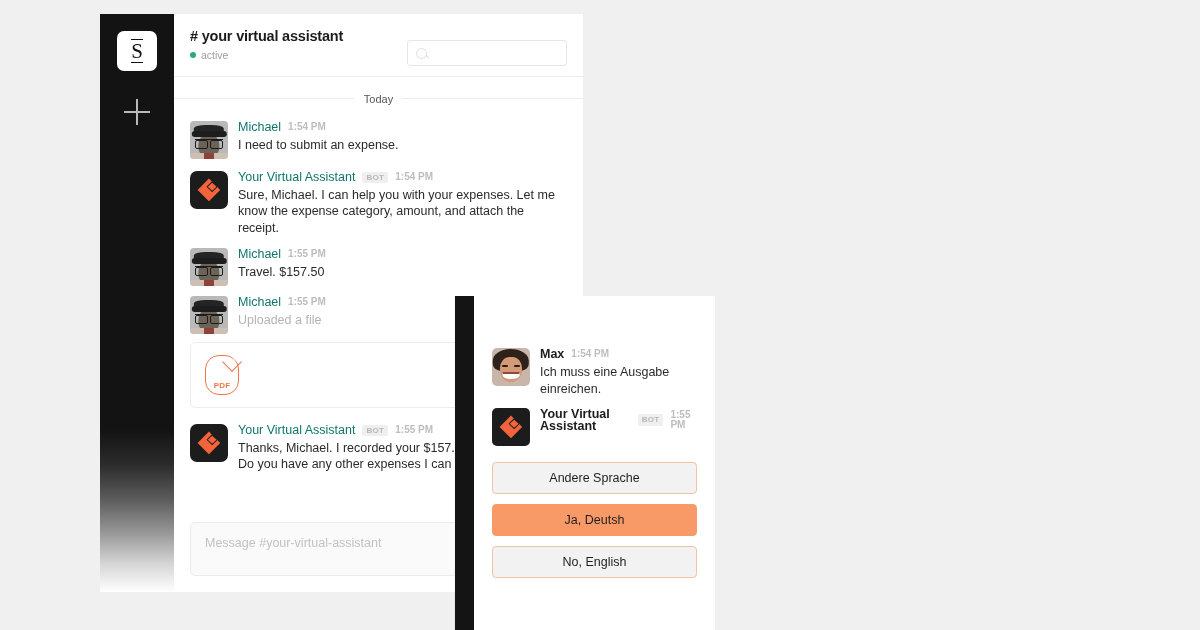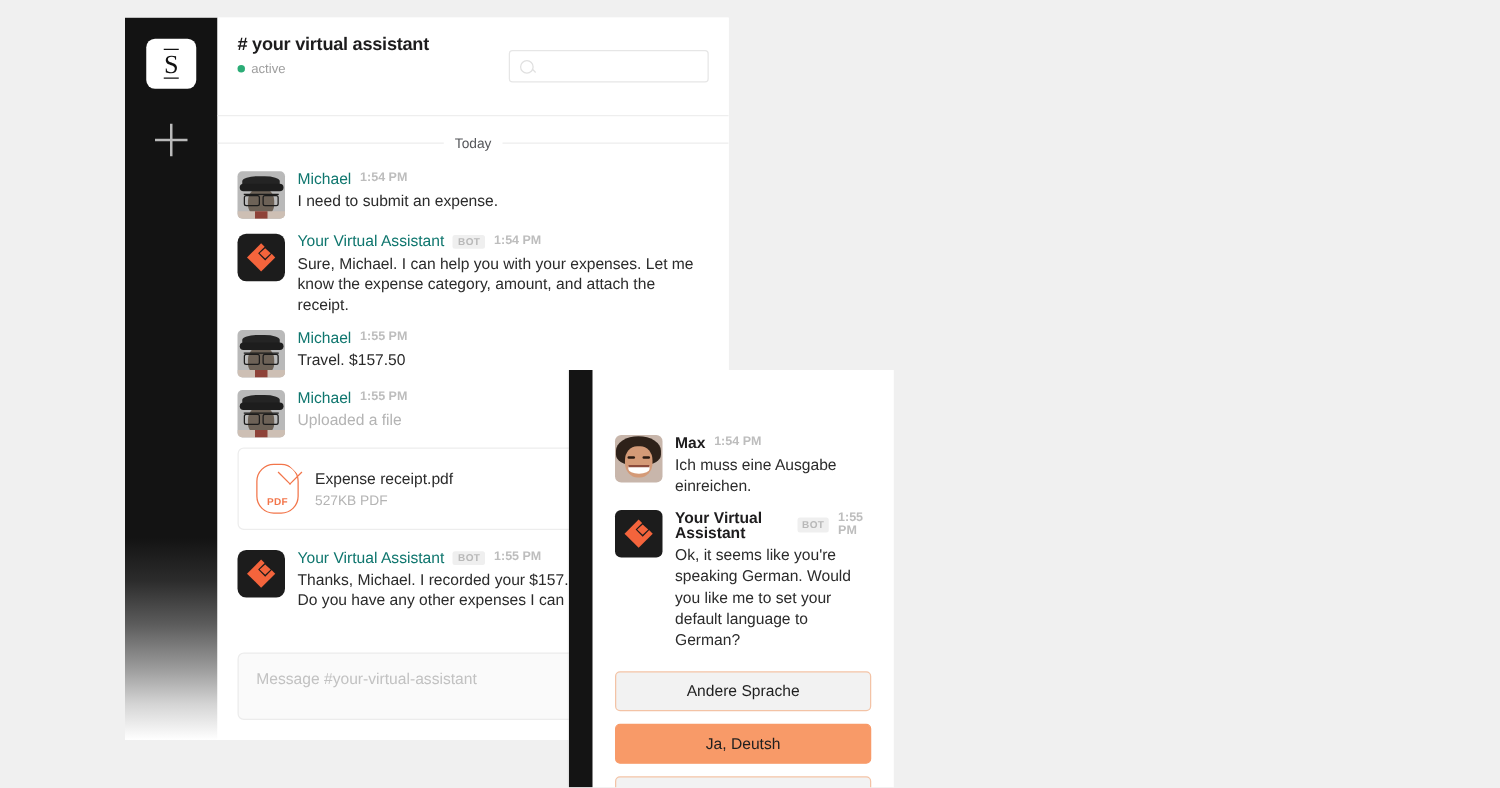--- a/index.html
+++ b/index.html
@@ -86,21 +86,21 @@
   #desktop-main {
     flex: 1 1 auto;
     background: #ffffff;
     display: flex;
     flex-direction: column;
     min-width: 0;
     position: relative;
   }
 
   #channel-header {
-    padding: 14px 16px 26px 16px;
+    padding: 14px 16px 10px 16px;
     display: flex;
     align-items: flex-start;
     justify-content: space-between;
     border-bottom: 1px solid #eeeeee;
     flex: 0 0 auto;
   }
   #channel-title {
     font-size: 14.5px;
     font-weight: 700;
     color: #1d1c1d;
@@ -584,24 +584,20 @@
             <span class="msg-time">1:55 PM</span>
           </div>
           <div class="msg-text muted">Uploaded a file</div>
         </div>
       </div>
 
       <div id="file-card">
         <div class="pdf-icon">
           <span class="pdf-label">PDF</span>
         </div>
-        <div>
-          <div class="file-name">Expense receipt.pdf</div>
-          <div class="file-meta">527KB PDF</div>
-        </div>
       </div>
 
       <div class="msg">
         <div class="avatar av-bot">
           <svg viewBox="0 0 32 32">
             <polygon points="16,2 30,16 16,30 2,16" fill="#f4643c"></polygon>
             <polygon points="20,5 27,12 20,19 13,12" fill="#1c1c1c"></polygon>
             <polygon points="20,7 25.5,12 20,17 14.5,12" fill="#f4643c"></polygon>
           </svg>
         </div>
@@ -650,21 +646,20 @@
           <polygon points="20,5 27,12 20,19 13,12" fill="#1c1c1c"></polygon>
           <polygon points="20,7 25.5,12 20,17 14.5,12" fill="#f4643c"></polygon>
         </svg>
       </div>
       <div class="msg-body">
         <div class="msg-meta">
           <span class="m-author">Your Virtual Assistant</span>
           <span class="bot-badge">BOT</span>
           <span class="msg-time">1:55 PM</span>
         </div>
-        <div class="m-text">Ok, it seems like you're speaking German. Would you like me to set your default language to German?</div>
       </div>
     </div>
 
     <div id="quick-replies">
       <div class="qr-btn secondary">Andere Sprache</div>
       <div class="qr-btn primary">Ja, Deutsh</div>
       <div class="qr-btn secondary">No, English</div>
     </div>
 
   </div>

